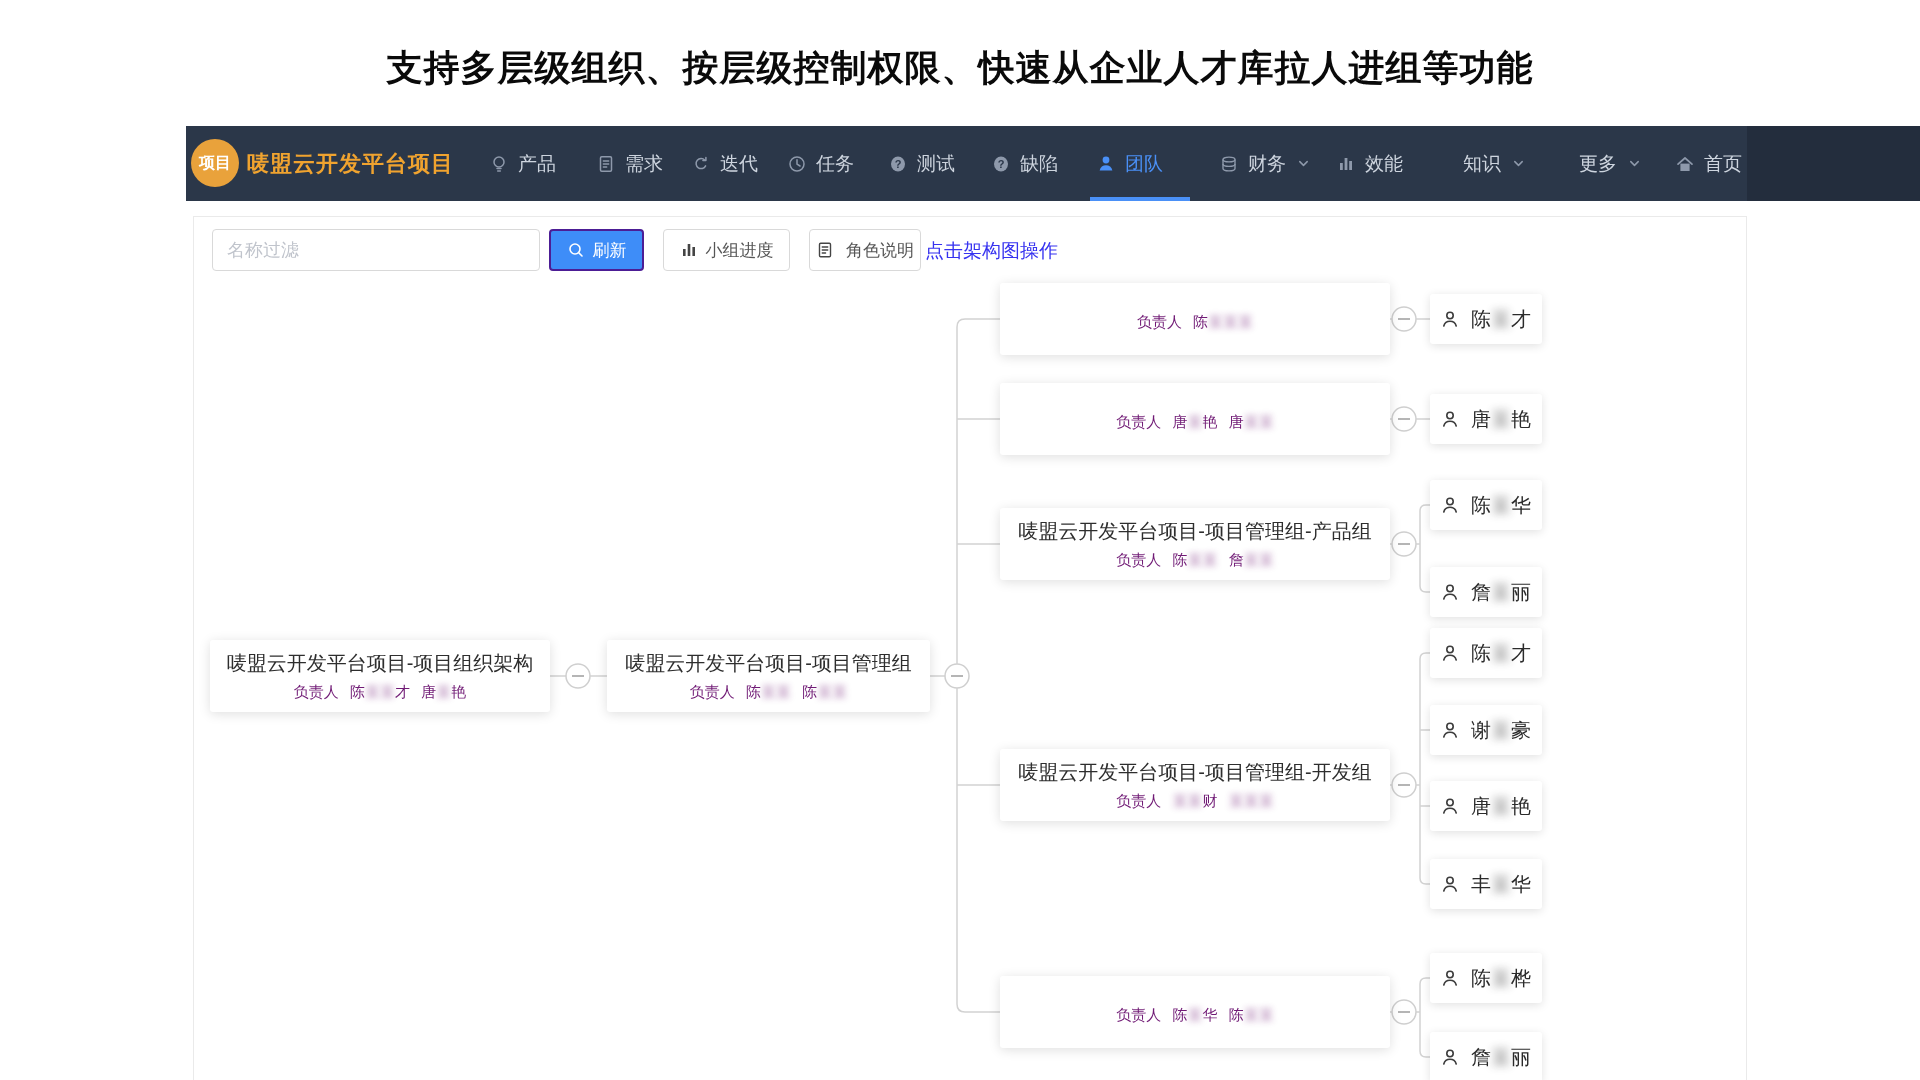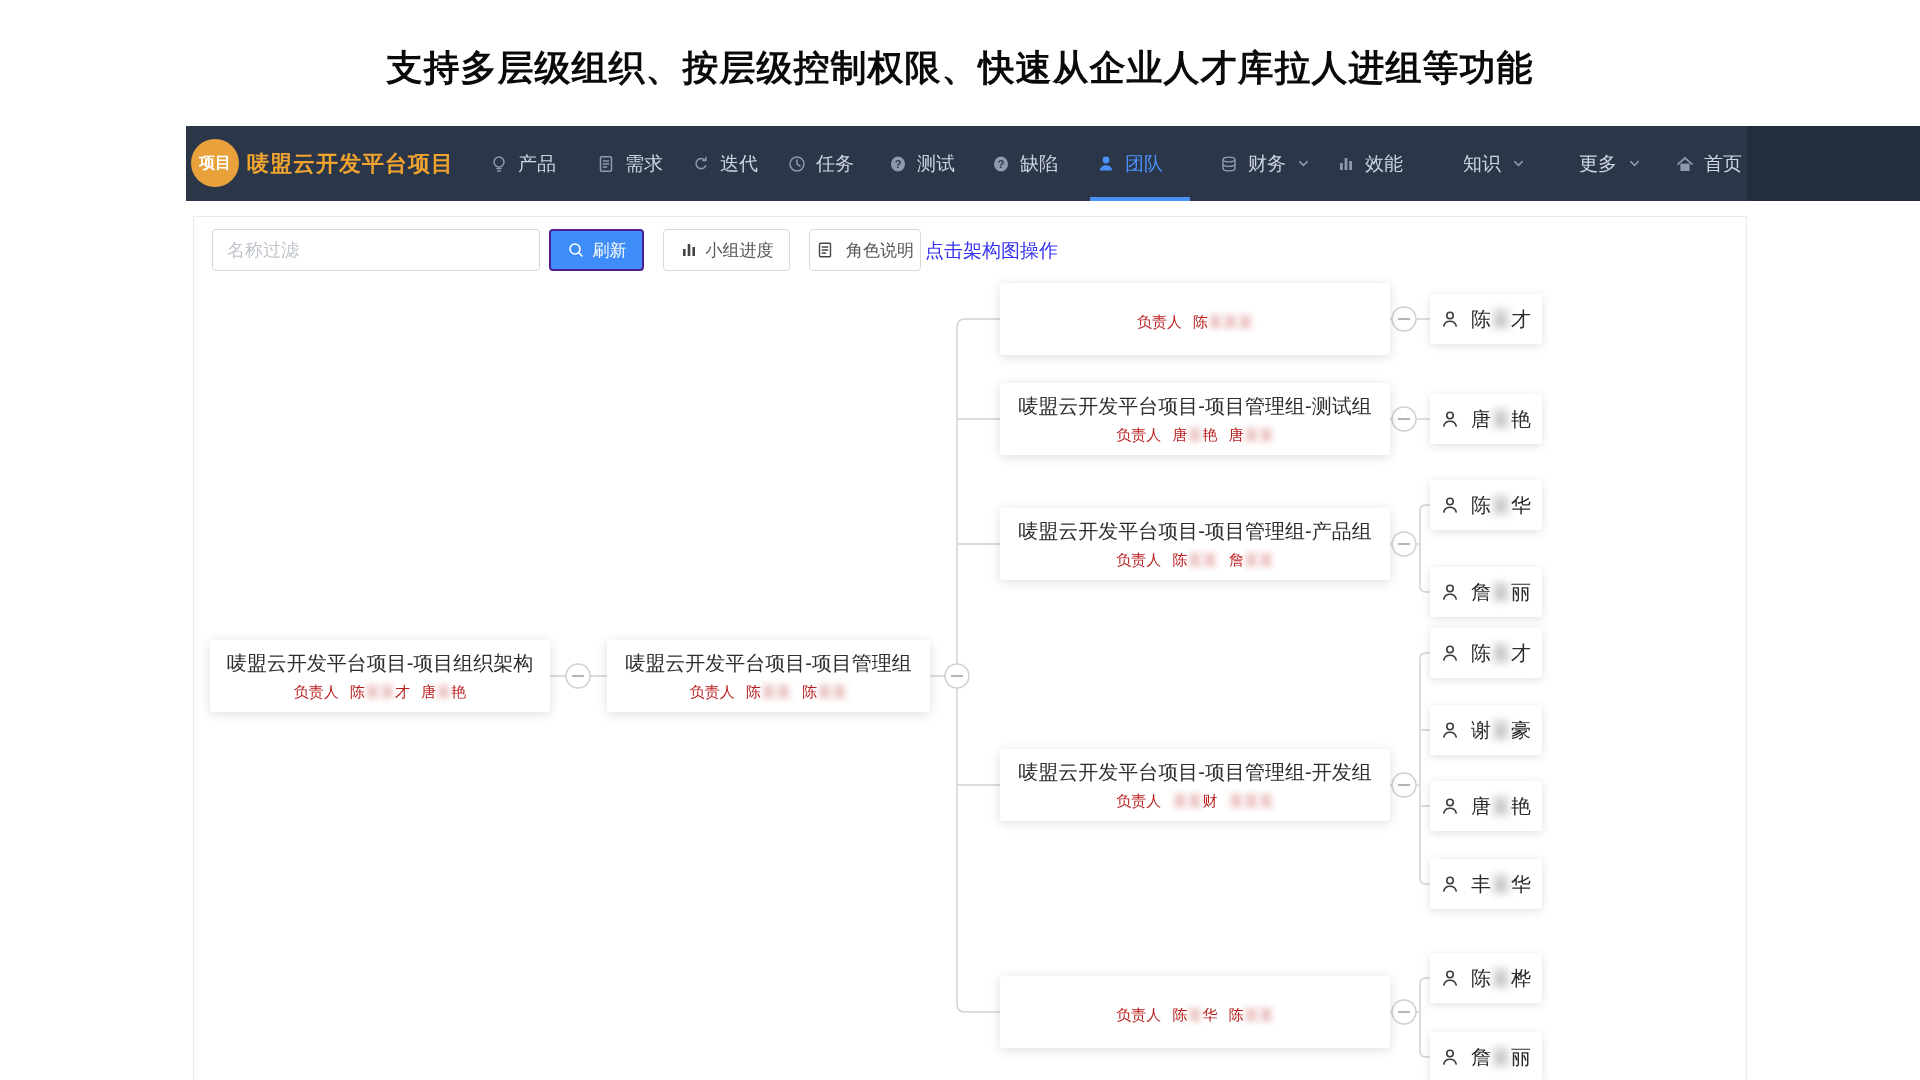--- a/index.html
+++ b/index.html
@@ -76,21 +76,21 @@
   .wires path.minus{stroke:#b5b5b5;stroke-width:2;}
   .gnode{
     position:absolute;width:390px;height:72px;background:#fff;border-radius:3px;
     box-shadow:0 2px 12px rgba(0,0,0,0.13);
     display:flex;flex-direction:column;align-items:center;justify-content:center;
     cursor:pointer;
   }
   .gnode.root{left:210px;top:640px;width:340px;}
   .gnode.manager{left:607px;top:640px;width:323px;}
   .gtitle{font-size:20px;color:#2e2e2e;font-weight:500;white-space:nowrap;}
-  .gsub{font-size:15px;color:#b91c1c;margin-top:6px;white-space:nowrap;}
+  .gsub{font-size:15px;color:#701a75;margin-top:6px;white-space:nowrap;}
   .gsub .nm{margin-left:7px;}
   .cens{filter:blur(4px);opacity:.6;}
   .gsub .cens{filter:blur(3px);}
   .mnode{
     position:absolute;left:1430px;width:112px;height:50px;background:#fff;border-radius:3px;
     box-shadow:0 2px 10px rgba(0,0,0,0.12);
     display:flex;align-items:center;gap:11px;padding-left:10px;box-sizing:border-box;
     cursor:pointer;
   }
   .micon{width:20px;height:20px;color:#3c3c3c;flex:0 0 auto;}
@@ -288,21 +288,20 @@
 </div>
 
 <div class="gnode" style="left:1000px;top:283px">
   <div class="gsub">
     <span>负责人</span>
     <span class="nm"><span>陈</span><span class="cens">某某某</span><span></span></span>
   </div>
 </div>
 
 <div class="gnode" style="left:1000px;top:383px">
-  <div class="gtitle">唛盟云开发平台项目-项目管理组-测试组</div>
   <div class="gsub">
     <span>负责人</span>
     <span class="nm"><span>唐</span><span class="cens">某</span><span>艳</span></span>
     <span class="nm"><span>唐</span><span class="cens">某某</span><span></span></span>
   </div>
 </div>
 
 <div class="gnode" style="left:1000px;top:508px">
   <div class="gtitle">唛盟云开发平台项目-项目管理组-产品组</div>
   <div class="gsub">

